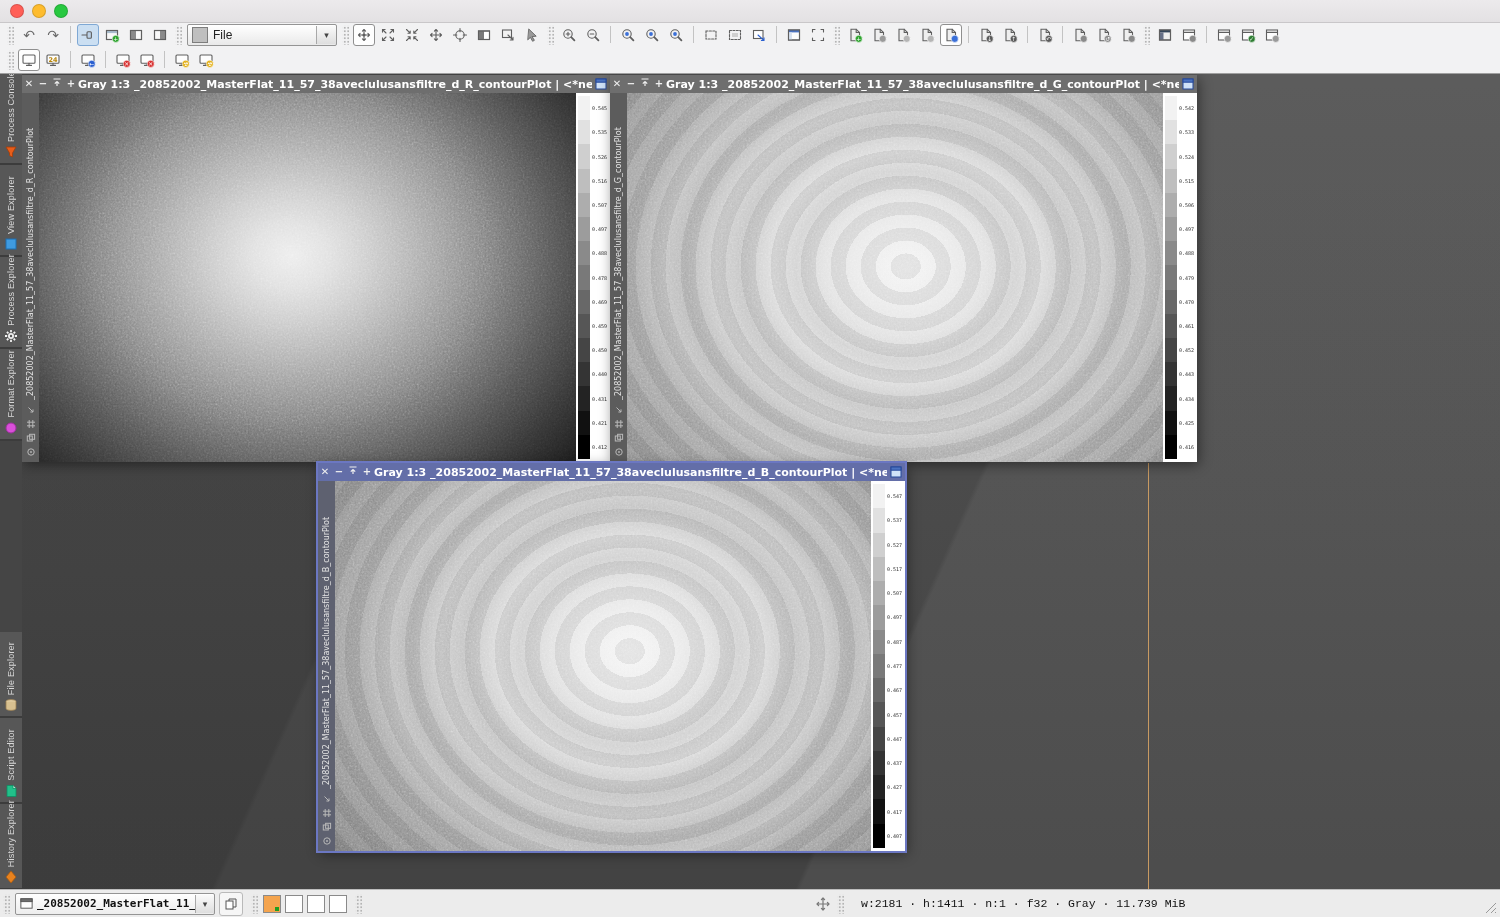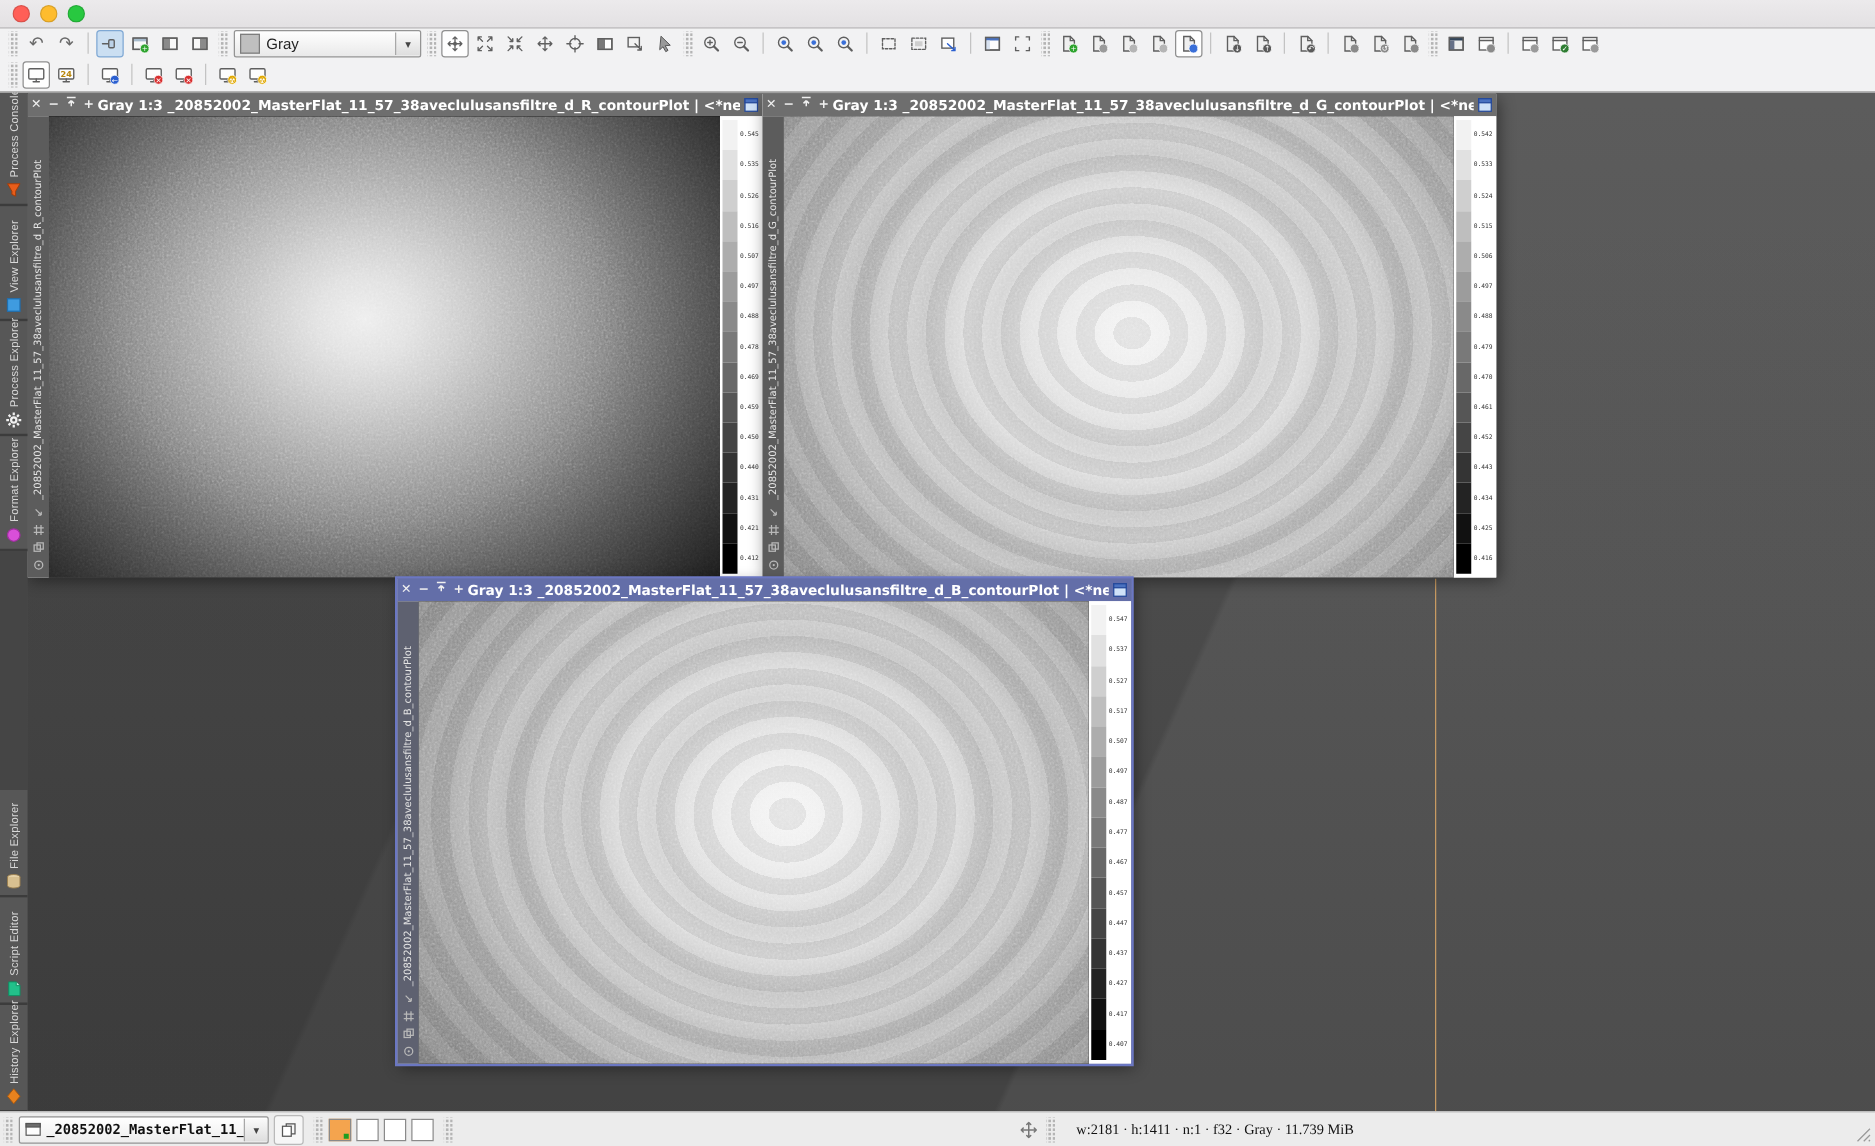--- a/index.html
+++ b/index.html
@@ -101,21 +101,21 @@
   .combo{height:20px;width:198px;border:1px solid #949494;border-radius:2px;margin-left:2px;
     background:linear-gradient(#fff,#ededed);display:flex;align-items:center;overflow:hidden}
   .combo-txt{flex:1;font-family:"DejaVu Sans Mono",monospace;font-weight:bold;font-size:11px;
     color:#111;white-space:nowrap;overflow:hidden}
   .combo-arrow{width:18px;height:18px;border-left:1px solid #a8a8a8;display:flex;align-items:center;
     justify-content:center;font-size:9px;color:#444;background:linear-gradient(#fafafa,#dedede);flex:none}
   .flat-btn{width:22px;height:22px;display:flex;align-items:center;justify-content:center;
     border:1px solid #b9b9b9;border-radius:3px;background:#f6f6f6;margin-left:4px}
   .sw{width:16px;height:16px;border:1px solid #8a8a8a;background:#fff;margin:0 2px;position:relative}
   .sw.orange::after{content:"";position:absolute;right:1px;bottom:1px;width:4px;height:4px;background:#1f9e1f}
-  .sb-info{font-family:Liberation Serif, serif;font-size:11.5px;color:#111;margin-left:14px;white-space:pre}
+  .sb-info{font-family:Liberation Mono, monospace;font-size:11.5px;color:#111;margin-left:14px;white-space:pre}
   .grip{position:absolute;right:2px;bottom:2px}
 </style>
 </head>
 <body>
 
 <svg width="0" height="0" style="position:absolute" aria-hidden="true">
   <defs>
     <filter id="grainF" x="0" y="0" width="100%" height="100%">
       <feTurbulence type="fractalNoise" baseFrequency="0.55" numOctaves="2" seed="7" stitchTiles="stitch"></feTurbulence>
       <feColorMatrix type="saturate" values="0"></feColorMatrix>
@@ -166,21 +166,21 @@
       <button class="tbtn">
         <svg width="16" height="16" viewBox="0 0 16 16" fill="none" stroke="#5f5f5f" stroke-width="1.1" stroke-linecap="round">
           <rect x="2.5" y="3.5" width="11" height="9" fill="#f8f8f8"></rect>
           <rect x="8" y="3.5" width="5.5" height="9" fill="#8a8a8a" stroke="none"></rect>
           <rect x="2.5" y="3.5" width="11" height="9" fill="none"></rect>
         </svg>
       </button>
       <span class="thandle"></span>
       <div class="gray-dd">
         <span class="dd-swatch"></span>
-        <span class="dd-label">Gray</span>
+        <span class="dd-label">File</span>
         <span class="dd-arrow">▾</span>
       </div>
       <span class="thandle"></span>
       <button class="tbtn boxed">
         <svg width="16" height="16" viewBox="0 0 16 16" fill="none" stroke="#5f5f5f" stroke-width="1.1" stroke-linecap="round">
           <path d="M8 2.5v11M2.5 8h11M8 2.5l-1.6 1.6M8 2.5l1.6 1.6M8 13.5l-1.6-1.6M8 13.5l1.6-1.6M2.5 8l1.6-1.6M2.5 8l1.6 1.6M13.5 8l-1.6-1.6M13.5 8l-1.6 1.6"></path>
           <circle cx="8" cy="8" r="1.6" fill="#5f5f5f" stroke="none"></circle>
         </svg>
       </button>
       <button class="tbtn">

